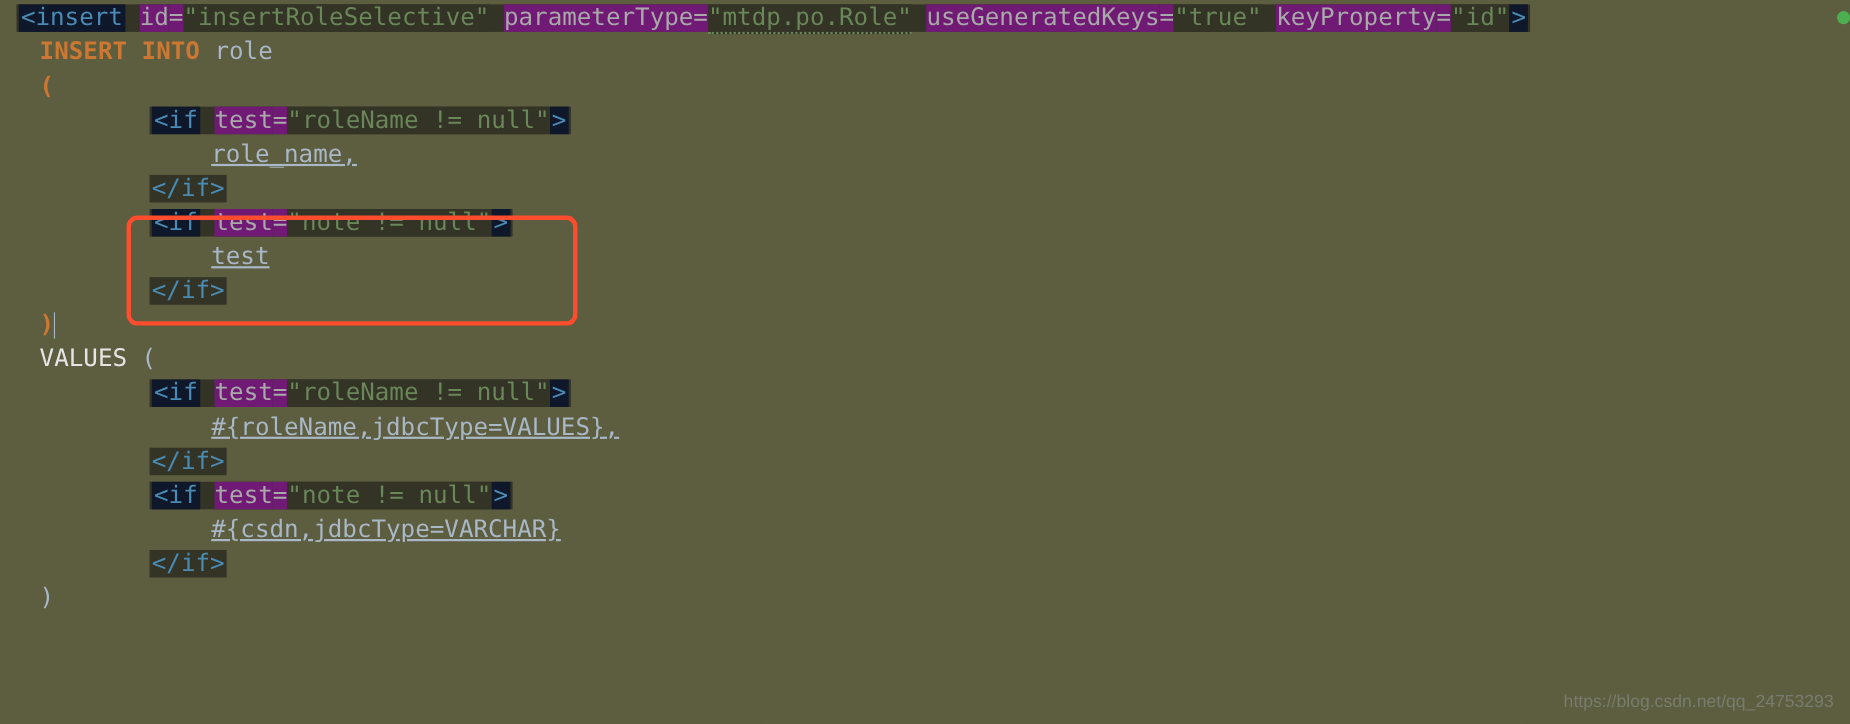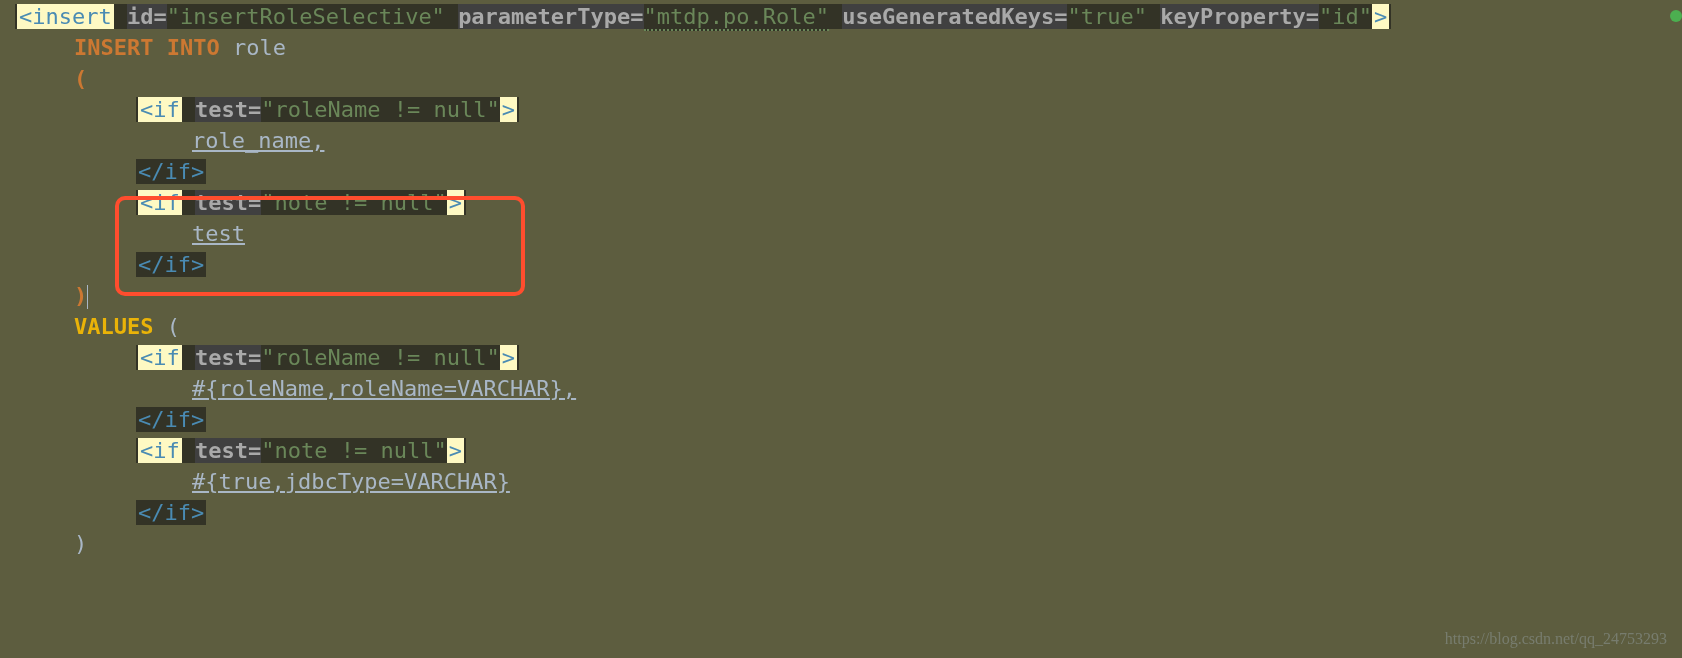--- a/index.html
+++ b/index.html
@@ -21,49 +21,49 @@
     }
     .editor {
       padding: 2px 0 0 0;
       position: relative;
     }
     .line {
       white-space: pre;
       min-height: 31px;
     }
     .indent0 { padding-left: 15px; }
-    .indent1 { padding-left: 74px; }
+    .indent1 { padding-left: 36px; }
     .indent2 { padding-left: 136px; }
     .indent3 { padding-left: 192px; text-decoration: underline; }
     
-    .tag { color: #4a8bb3; background-color: #fef9c3; padding: 0 2px; }
-    .attr-name { color: #a9a9a9; background-color: #404040; font-weight: bold; }
+    .tag { color: #4a8bb3; background-color: #0f172a; padding: 0 2px; }
+    .attr-name { color: #a9a9a9; background-color: #701a75; }
     .attr-value { color: #6A8759; background-color: #333326; }
     .keyword { color: #CC7832; font-weight: bold; }
-    .keyword-values { color: #eab308; font-weight: bold; }
+    .keyword-values { color: #e5e5e5; font-weight: normal; }
     .text { color: #a9b7c6; }
     .paren { color: #CC7832; font-weight: bold; }
     .dark-bg { background-color: #333326; padding: 0 2px; }
     .underwave { border-bottom: 2px dotted #6A8759; }
     
     .highlight-box {
       position: absolute;
       border: 4px solid #ff4d2e;
       border-radius: 10px;
       pointer-events: none;
       z-index: 10;
     }
     
     .watermark {
       position: absolute;
       bottom: 8px;
       right: 15px;
       color: rgba(169, 183, 198, 0.35);
       font-size: 16px;
-      font-family: Liberation Serif, serif;
+      font-family: Liberation Sans, sans-serif;
     }
     
     .cursor {
       display: inline-block;
       width: 1px;
       height: 24px;
       background: #a9b7c6;
       vertical-align: middle;
     }
     
@@ -100,27 +100,27 @@
   <div class="line indent3"><span class="text">test</span></div>
 
   <div class="line indent2"><span class="tag dark-bg">&lt;/if&gt;</span></div>
 
   <div class="line indent1"><span class="paren">)</span><span class="cursor"></span></div>
 
   <div class="line indent1"><span class="keyword-values">VALUES</span> <span class="text">(</span></div>
 
   <div class="line indent2"><span class="dark-bg"><span class="tag">&lt;if</span> <span class="attr-name">test</span><span class="attr-name">=</span><span class="attr-value">"roleName != null"</span><span class="tag">&gt;</span></span></div>
 
-  <div class="line indent3"><span class="text">#{roleName,roleName=VARCHAR},</span></div>
+  <div class="line indent3"><span class="text">#{roleName,jdbcType=VALUES},</span></div>
 
   <div class="line indent2"><span class="tag dark-bg">&lt;/if&gt;</span></div>
 
   <div class="line indent2"><span class="dark-bg"><span class="tag">&lt;if</span> <span class="attr-name">test</span><span class="attr-name">=</span><span class="attr-value">"note != null"</span><span class="tag">&gt;</span></span></div>
 
-  <div class="line indent3"><span class="text">#{true,jdbcType=VARCHAR}</span></div>
+  <div class="line indent3"><span class="text">#{csdn,jdbcType=VARCHAR}</span></div>
 
   <div class="line indent2"><span class="tag dark-bg">&lt;/if&gt;</span></div>
 
   <div class="line indent1"><span class="text">)</span></div>
 
 </div>
 
 <div class="highlight-box" style="top: 196px; left: 115px; width: 410px; height: 100px;"></div>
 
 <div class="watermark">https://blog.csdn.net/qq_24753293</div>

